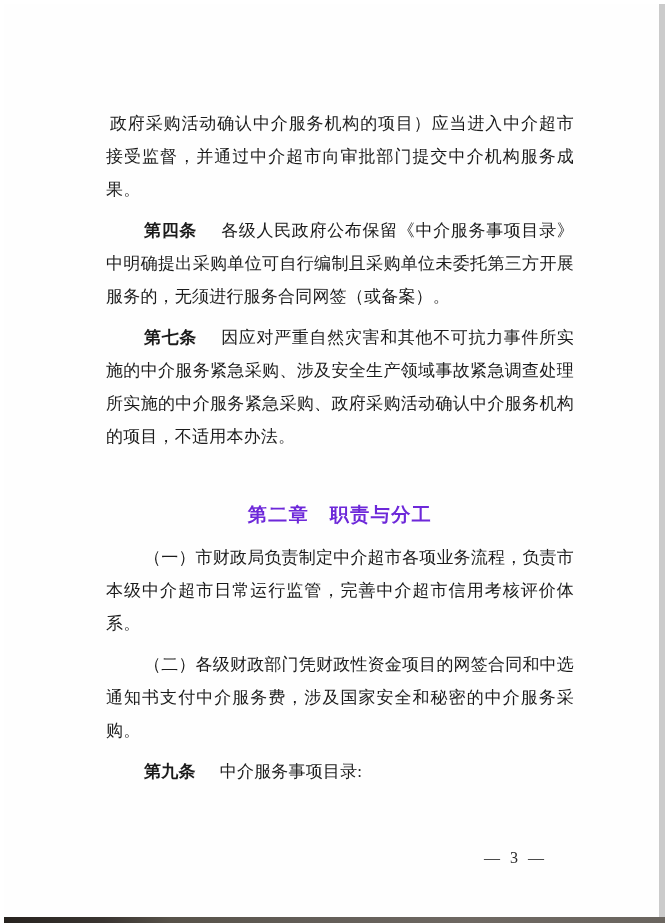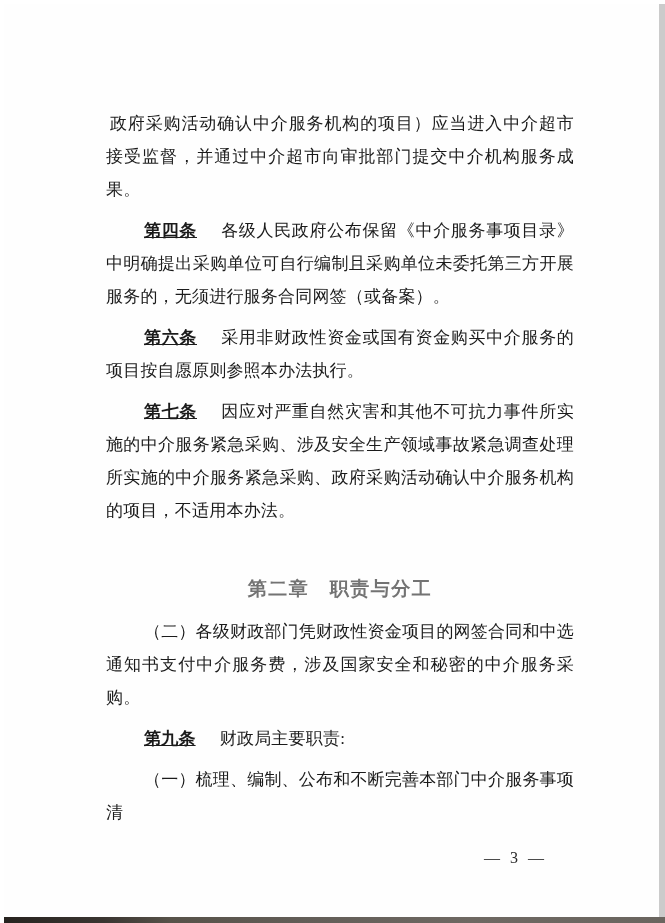--- a/index.html
+++ b/index.html
@@ -26,33 +26,32 @@
     line-height: 33px;
     letter-spacing: 0.2px;
     text-align: justify;
   }
   p.para { text-indent: 2em; }
   p.para.continued { text-indent: 0; }
   .article-label {
     font-family: "Liberation Sans", "DejaVu Sans", sans-serif;
     font-weight: 700;
     margin-right: 0.95em;
-    text-decoration: underline;
   }
   .chapter {
     font-family: "Liberation Sans", "DejaVu Sans", sans-serif;
     font-weight: 700;
     font-size: 19px;
     letter-spacing: 1.5px;
     text-align: center;
     text-indent: 0;
     line-height: 33px;
     margin-top: 37px;
     margin-bottom: 2px;
-    color: #737373;
+    color: #6d28d9;
   }
   .page-number {
     position: absolute;
     top: 841px;
     right: 118px;
     font-size: 16px;
     letter-spacing: 3px;
     color: #2a2a2a;
     font-family: "Liberation Serif", "DejaVu Serif", serif;
   }
@@ -80,33 +79,32 @@
 
 <div class="doc-page">
 
   <div class="content">
 
     <p class="para continued"><span>政府采购活动确认中介服务机构的项目）应当进入中介超市接受监督，并通过中介超市向审批部门提交中介机构服务成果。</span></p>
 
     <p class="para"><span class="article-label">第四条</span><span>各级人民政府公布保留《中介服务事项目录》中明确提出采购单位可自行编制且采购单位未委托第三方开展服务的，无须进行服务合同网签（或备案）。</span></p>
 
 
-    <p class="para"><span class="article-label">第六条</span><span>采用非财政性资金或国有资金购买中介服务的项目按自愿原则参照本办法执行。</span></p>
 
     <p class="para"><span class="article-label">第七条</span><span>因应对严重自然灾害和其他不可抗力事件所实施的中介服务紧急采购、涉及安全生产领域事故紧急调查处理所实施的中介服务紧急采购、政府采购活动确认中介服务机构的项目，不适用本办法。</span></p>
 
     <h2 class="chapter">第二章　职责与分工</h2>
 
 
+    <p class="para"><span>（一）市财政局负责制定中介超市各项业务流程，负责市本级中介超市日常运行监管，完善中介超市信用考核评价体系。</span></p>
 
     <p class="para"><span>（二）各级财政部门凭财政性资金项目的网签合同和中选通知书支付中介服务费，涉及国家安全和秘密的中介服务采购。</span></p>
 
-    <p class="para"><span class="article-label">第九条</span><span>财政局主要职责:</span></p>
+    <p class="para"><span class="article-label">第九条</span><span>中介服务事项目录:</span></p>
 
-    <p class="para"><span>（一）梳理、编制、公布和不断完善本部门中介服务事项清</span></p>
 
   </div>
 
   <div class="page-number">— 3 —</div>
 
   <div class="scan-right-edge"></div>
   <div class="scan-bottom-strip"></div>
 
 </div>
 

